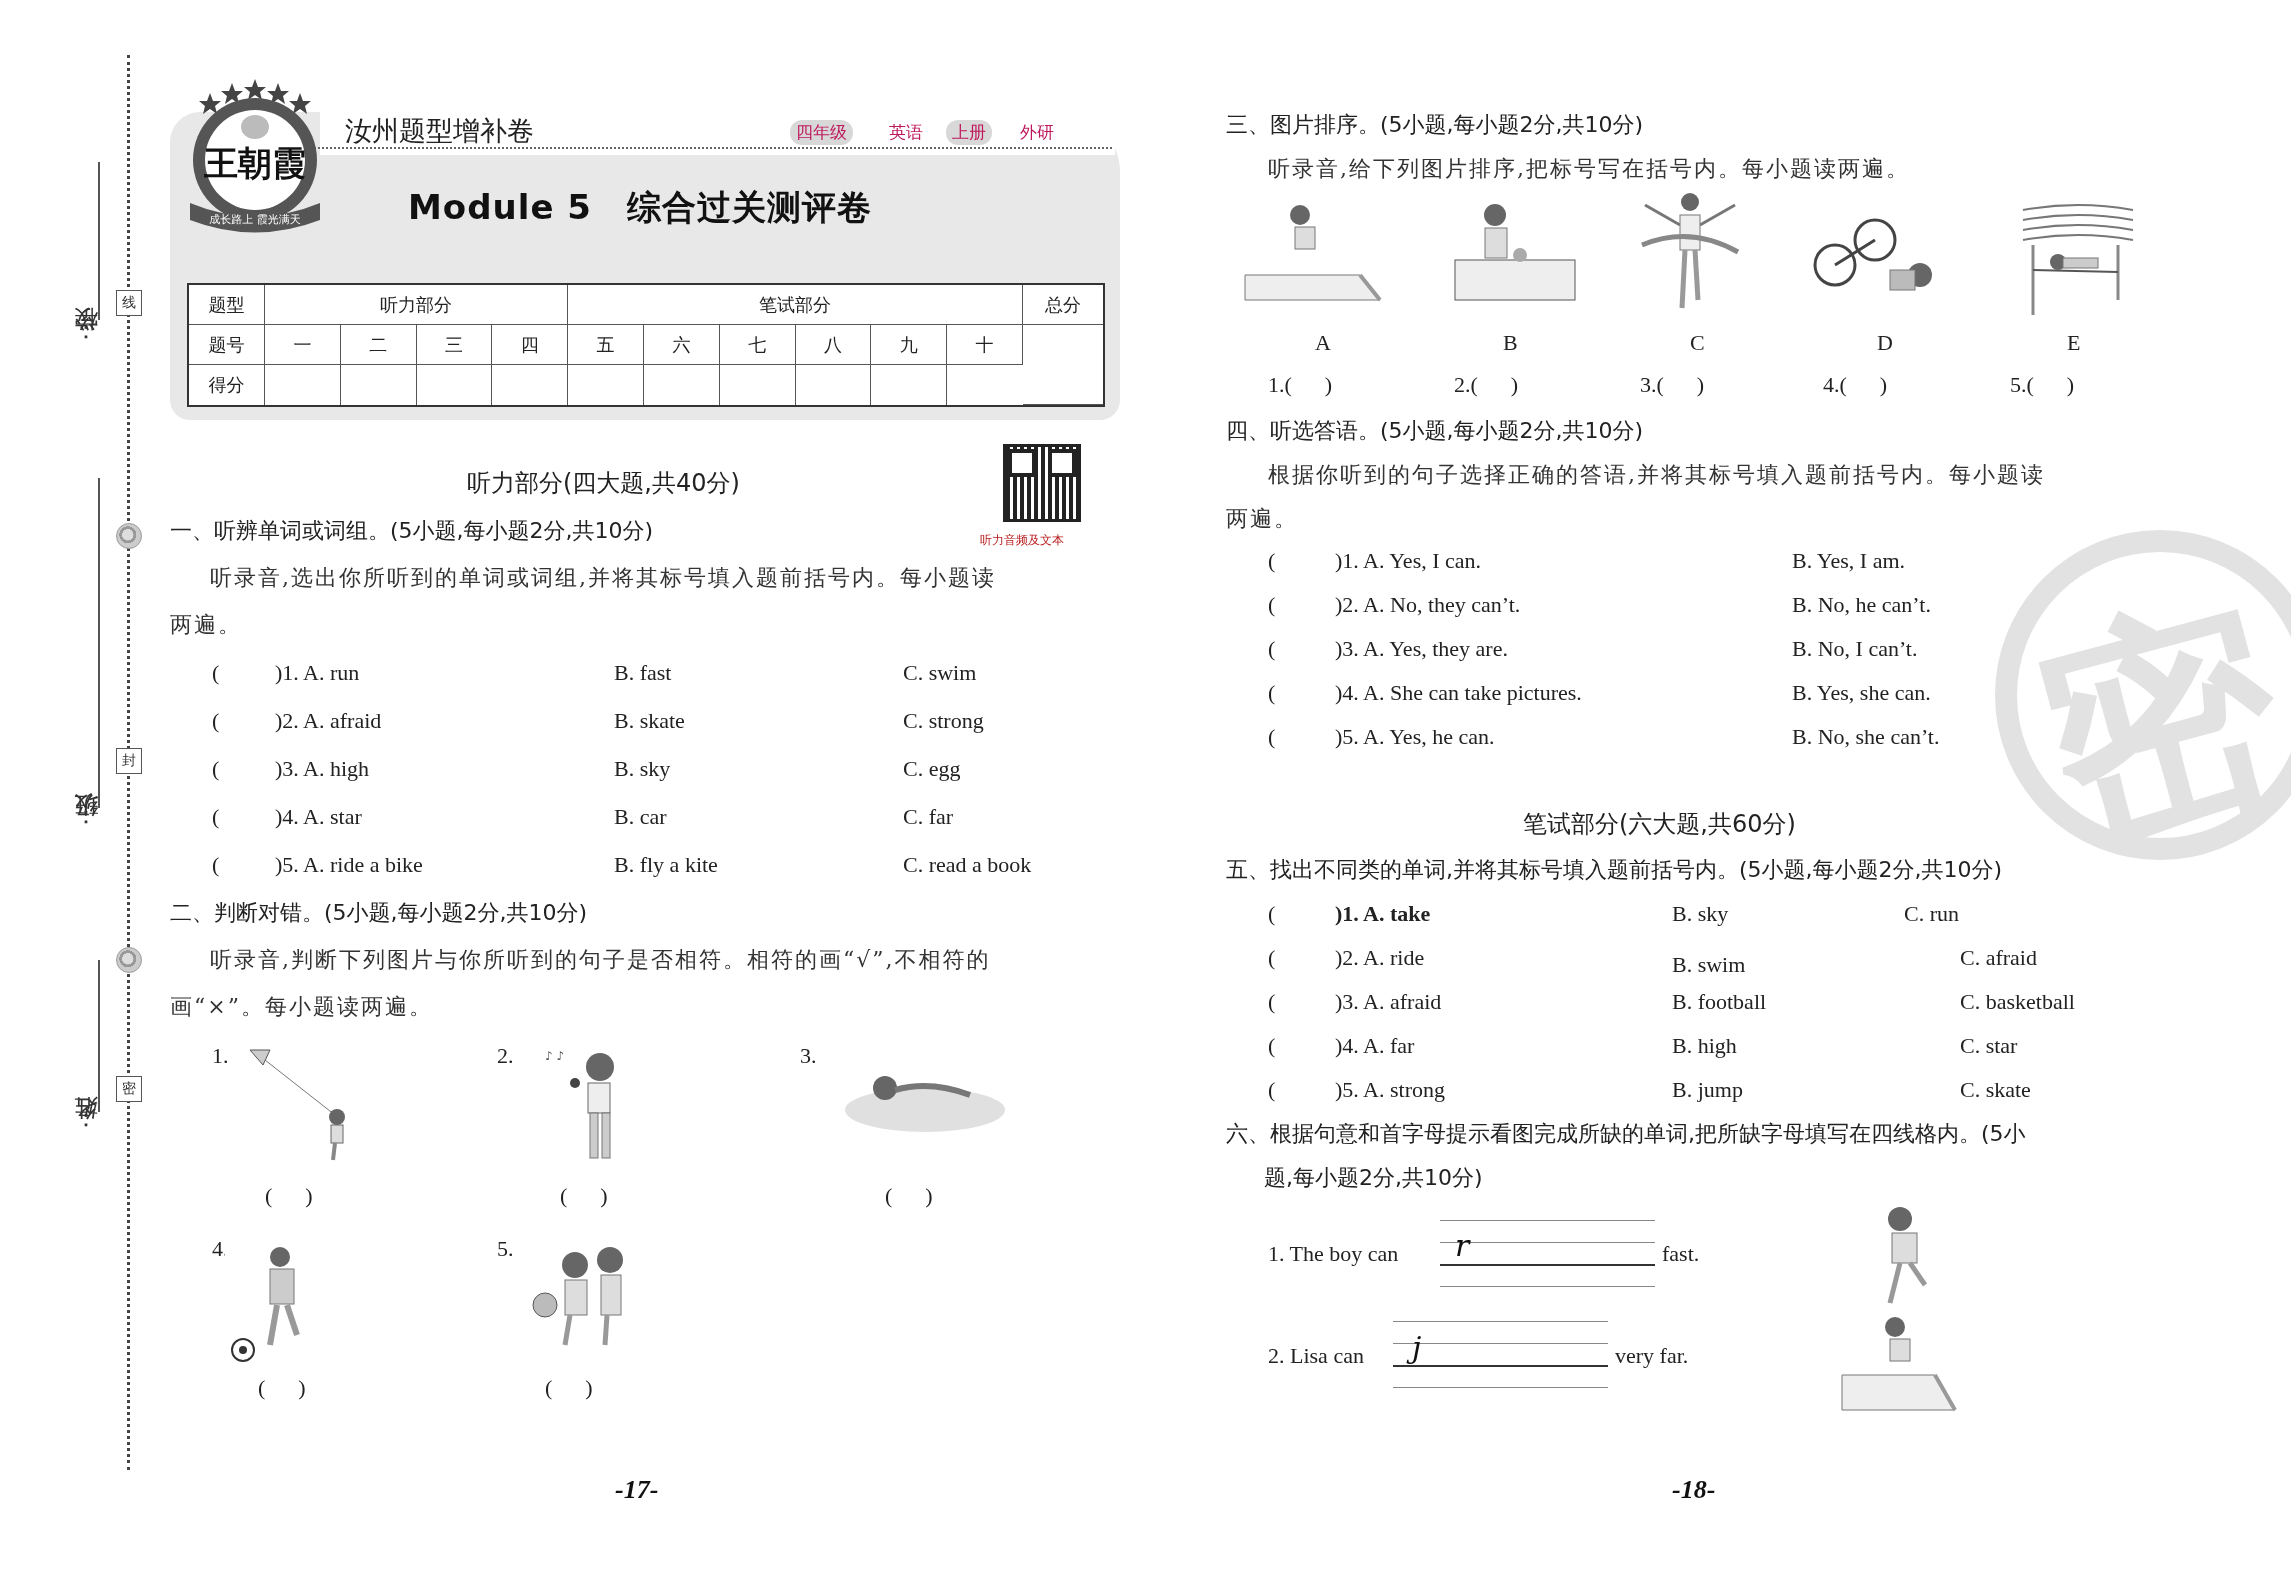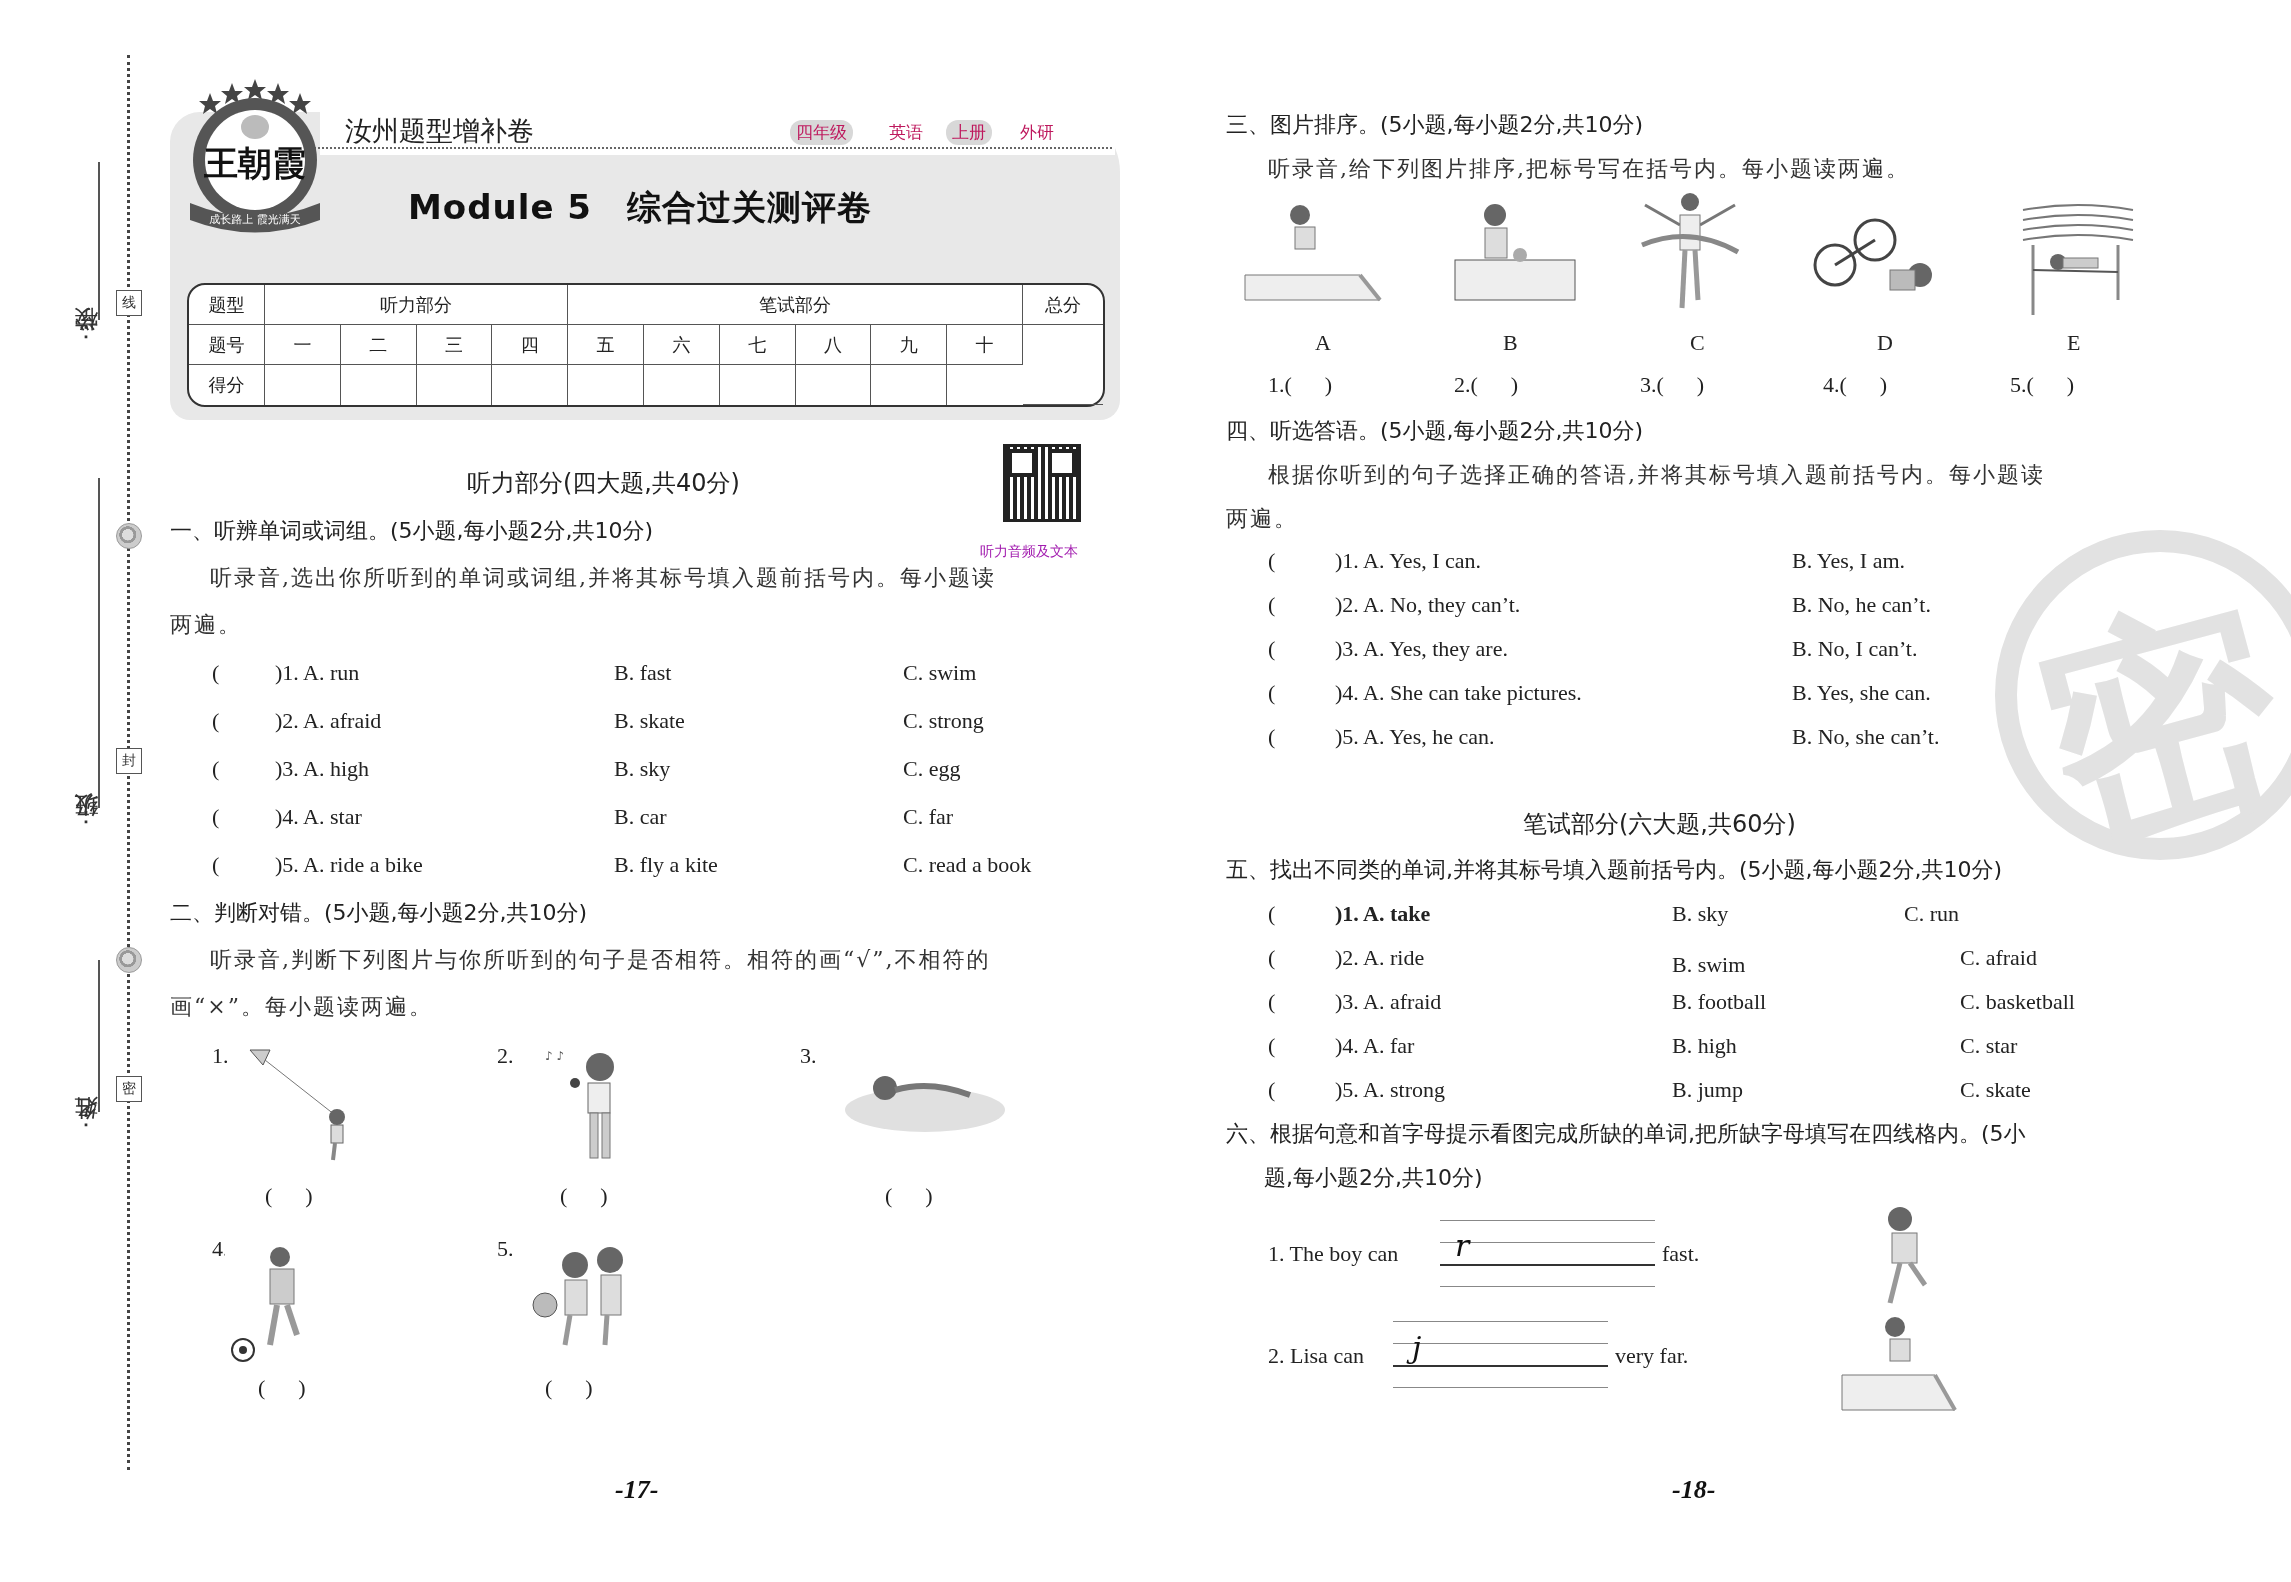--- a/index.html
+++ b/index.html
@@ -19,21 +19,21 @@
   .header-top { position: absolute; left: 320px; top: 110px; width: 795px; height: 45px; background: #fff; border-radius: 0 30px 0 0; }
   .header-dotted { position: absolute; left: 250px; top: 147px; width: 862px; border-top: 2px dotted #666; }
   .logo { position: absolute; left: 180px; top: 75px; width: 150px; height: 160px; }
   .series-title { left: 345px; top: 113px; font-size: 27px; color: #222; font-family: "DejaVu Sans", sans-serif; }
   .meta-tag { top: 120px; font-size: 17px; font-family: "DejaVu Sans", sans-serif; color: #be185d; padding: 1px 6px; border-radius: 12px; }
   .meta-tag.hl { background: #d8d8d8; }
   .paper-title { left: 408px; top: 185px; font-size: 34px; font-weight: bold; font-family: "DejaVu Sans", sans-serif; color: #111; letter-spacing: 1px; }
   .exam-info { left: 790px; top: 252px; font-size: 18px; color: #737373; font-family: "DejaVu Serif", serif; margin-top: 40px; }
 
   
-  .score-table { position: absolute; left: 187px; top: 283px; width: 918px; border-collapse: separate; border-spacing: 0; border: 2px solid #333; border-radius: 18px; background: #fff; font-family: "DejaVu Sans", sans-serif; font-size: 18px; color: #222; }
+  .score-table { position: absolute; left: 187px; top: 283px; width: 918px; border-collapse: separate; border-spacing: 0; border: 2px solid #333; border-radius: 0; background: #fff; font-family: "DejaVu Sans", sans-serif; font-size: 18px; color: #222; }
   .score-table td { border-right: 1px solid #555; border-bottom: 1px solid #555; height: 40px; text-align: center; }
   .score-table tr:last-child td { border-bottom: none; }
   .score-table td:last-child { border-right: none; }
 
   
   .sec-title { font-size: 22px; font-family: "DejaVu Sans", sans-serif; color: #222; white-space: nowrap; }
   .part-title { font-size: 24px; font-family: "DejaVu Sans", sans-serif; color: #222; white-space: nowrap; }
   .instr { font-size: 22px; font-family: "DejaVu Serif", serif; color: #333; white-space: nowrap; letter-spacing: 2px; }
   .opt { font-size: 22px; font-family: "Liberation Serif", "DejaVu Serif", serif; color: #222; white-space: nowrap; }
   .paren { font-size: 22px; font-family: "Liberation Serif", serif; color: #222; white-space: nowrap; }
@@ -137,21 +137,21 @@
     <td></td>
     <td></td>
     <td></td>
     <td></td>
   </tr>
 </tbody>
   </table>
 
 <div class="abs part-title" style="left:467px;top:467px">听力部分(四大题,共40分)</div>
 <div class="qr"></div>
-<div class="abs" style="left:980px;top:543px;font-size:14px;color:#a21caf">听力音频及文本</div>
+<div class="abs" style="left:980px;top:532px;font-size:12px;color:#b91c1c">听力音频及文本</div>
 
 <div class="abs sec-title" style="left:170px;top:516px">一、听辨单词或词组。(5小题,每小题2分,共10分)</div>
 <div class="abs instr" style="left:210px;top:563px">听录音,选出你所听到的单词或词组,并将其标号填入题前括号内。每小题读</div>
 <div class="abs instr" style="left:170px;top:610px">两遍。</div>
 
 <div id="s1-list">
     <div class="abs paren" style="left: 212px; top: 660px;">(</div>
     <div class="abs opt" style="left: 275px; top: 660px;">)1. A. run</div>
     <div class="abs opt" style="left: 614px; top: 660px;">B. fast</div>
     <div class="abs opt" style="left: 903px; top: 660px;">C. swim</div>

